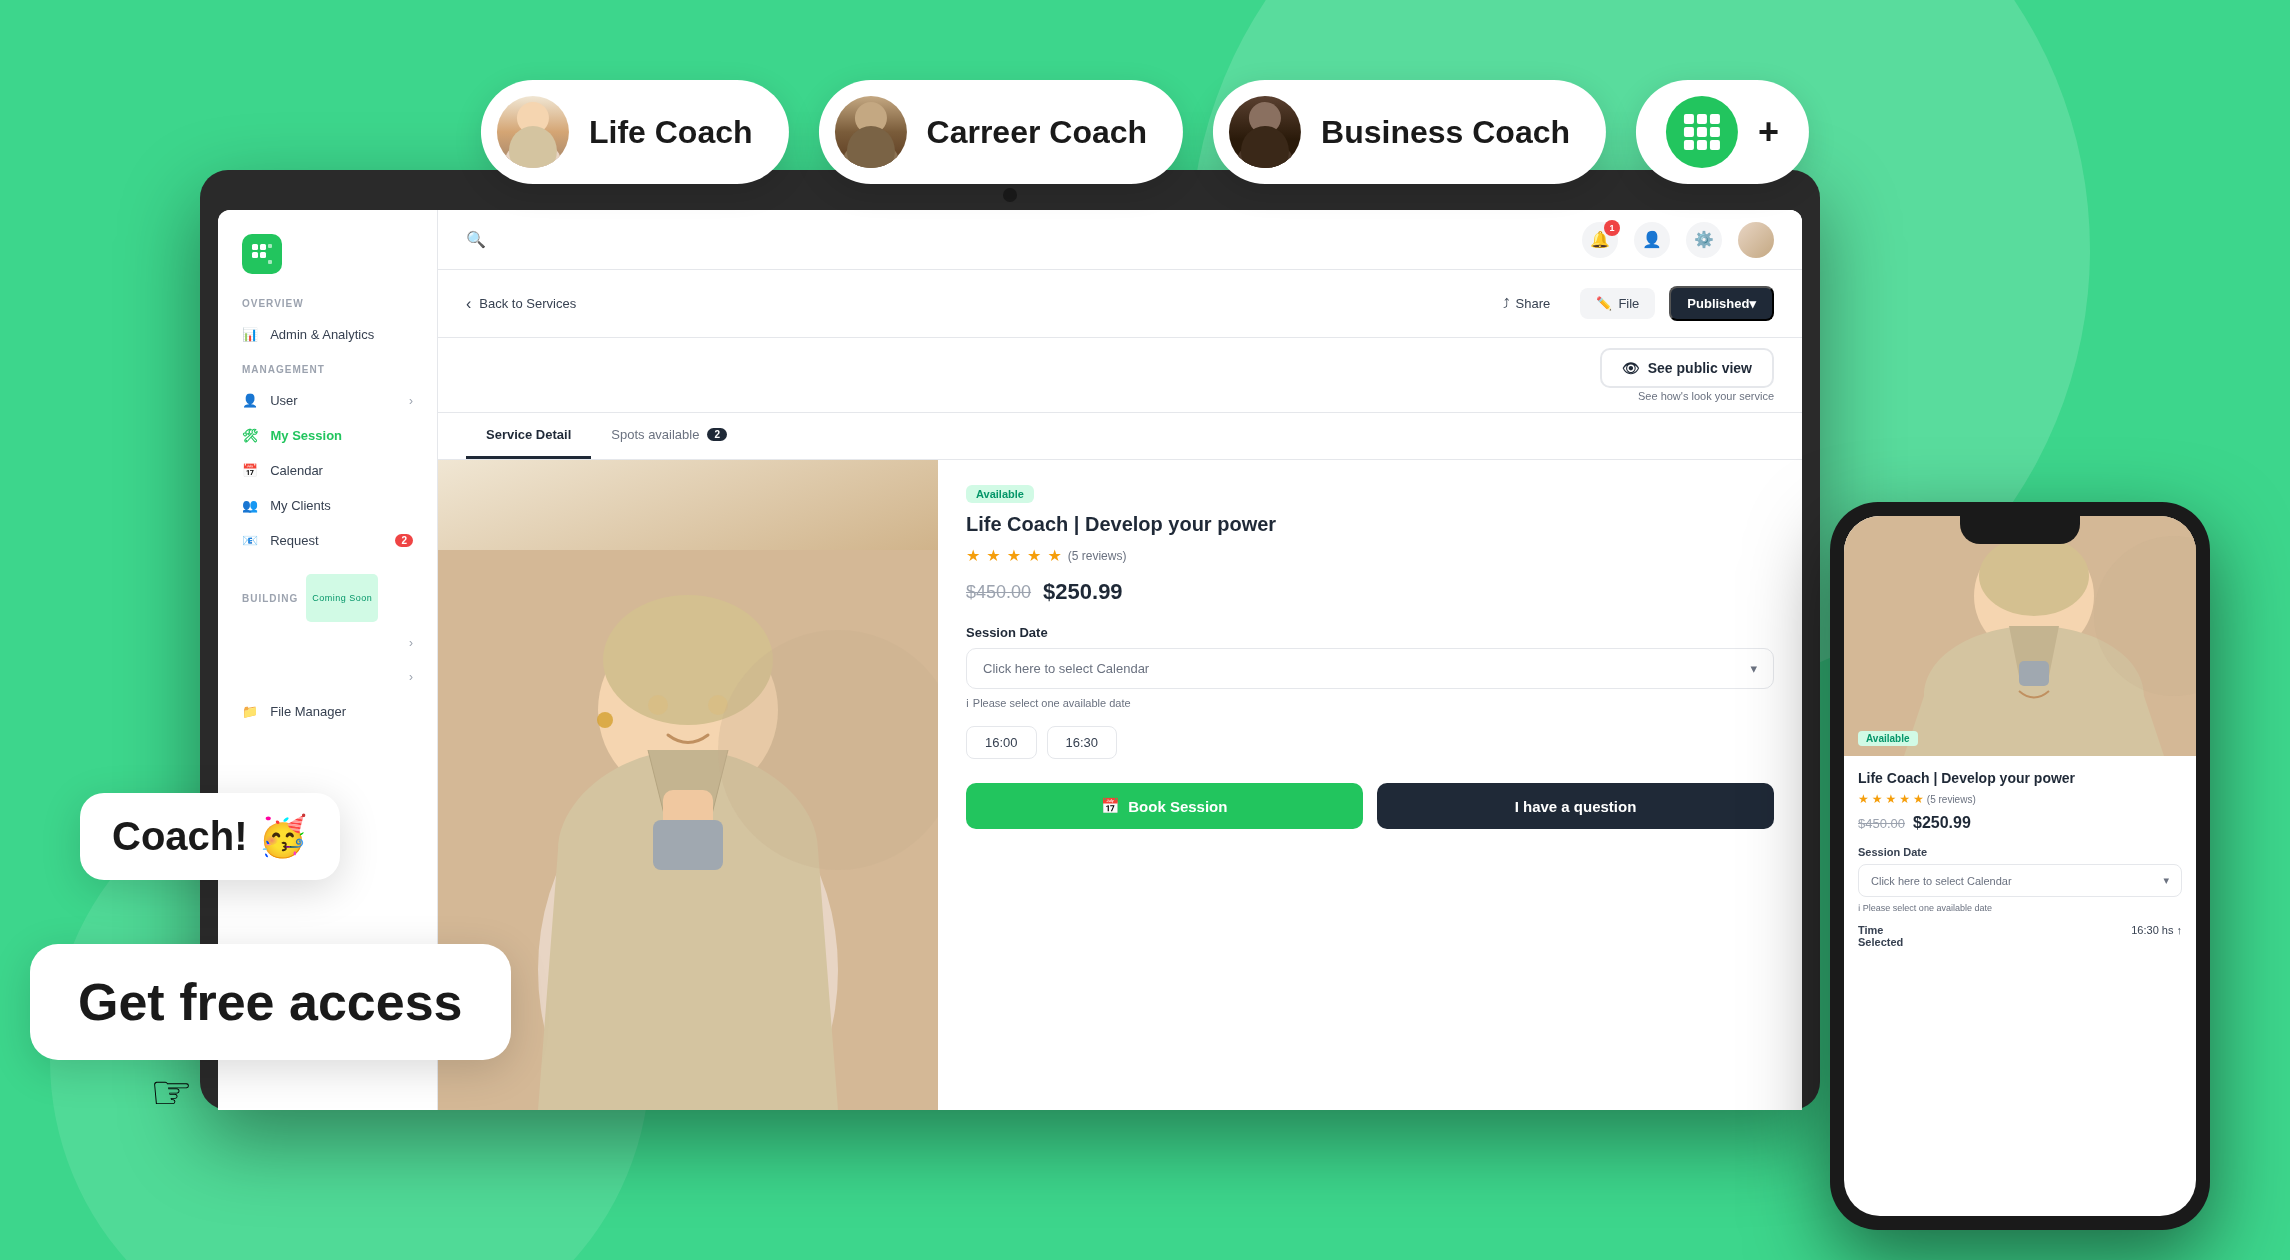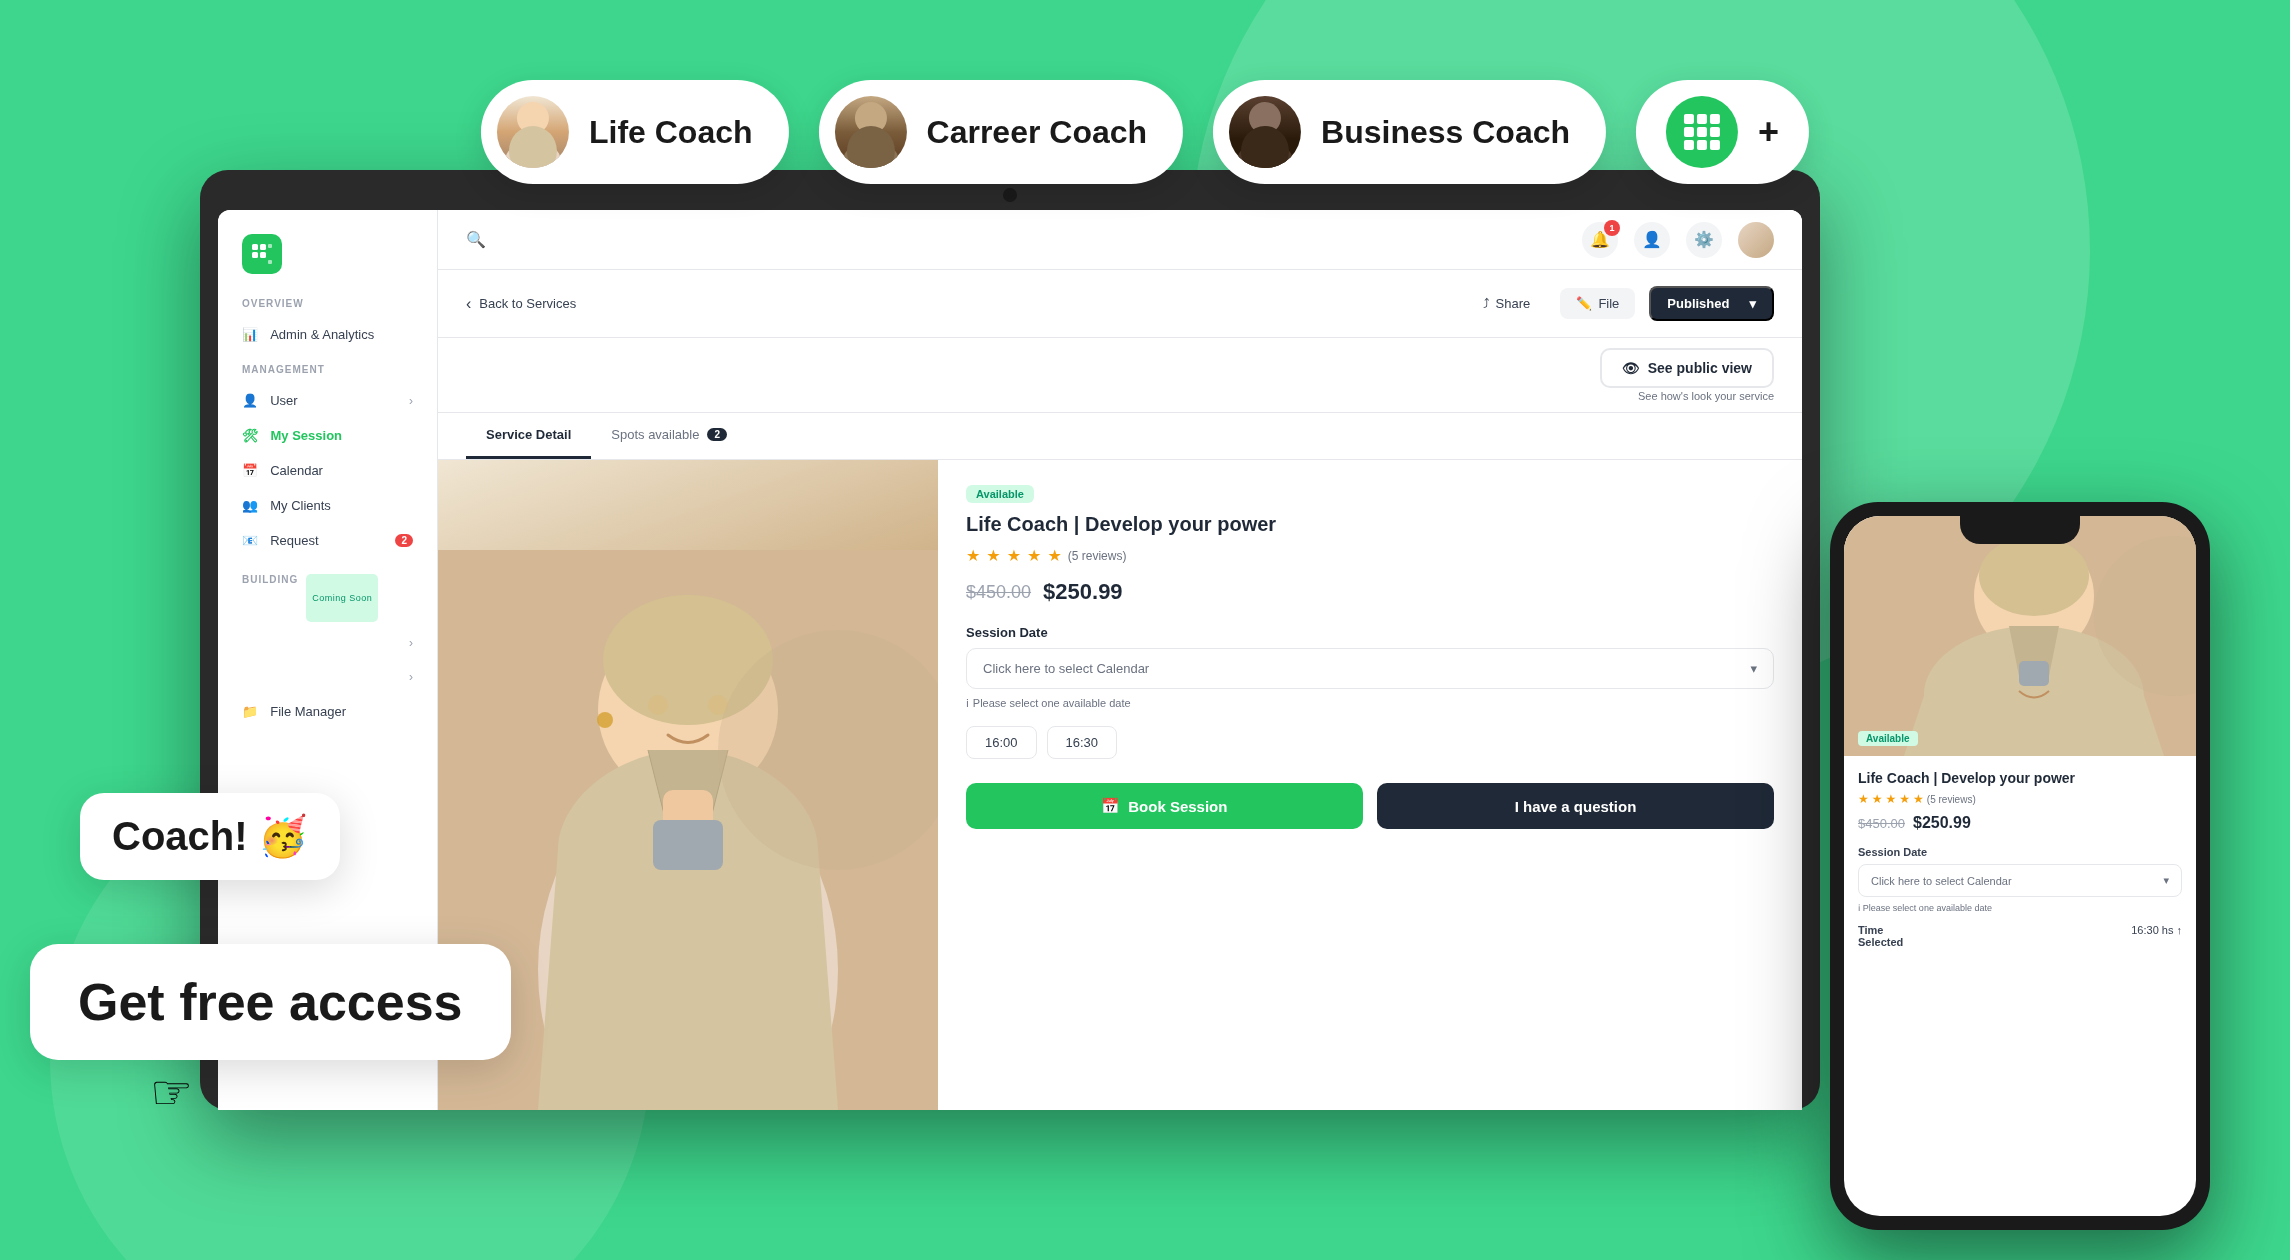--- a/index.html
+++ b/index.html
@@ -156,21 +156,21 @@
       border-radius: 10px;
       padding: 1px 6px;
       margin-left: auto;
     }
     .sidebar-arrow {
       margin-left: auto;
       color: #9ca3af;
       font-size: 12px;
     }
     .sidebar-building-label {
-      display: flex; gap: 8px;
+      display: flex; align-items: center; gap: 8px;
       padding: 16px 24px 4px 24px;
     }
     .sidebar-section-label-inline {
       font-size: 10px; font-weight: 600; color: #9ca3af; letter-spacing: 1px; text-transform: uppercase;
     }
     .coming-soon-badge {
       background: #d1fae5;
       color: #059669;
       font-size: 9px;
       font-weight: 400;
@@ -254,21 +254,21 @@
       background: none;
       color: #374151;
     }
     .edit-btn { background: #f3f4f6; }
     .share-btn { color: #374151; background: none; }
     .published-btn {
       background: #1f2937;
       color: white;
       border-radius: 8px;
       padding: 8px 16px;
-      display: flex; align-items: center; gap: 20px;
+      display: flex; align-items: center; gap: 0;
       font-size: 13px;
       font-weight: 600;
       cursor: pointer;
     }
 
     
     .public-view-bar {
       background: white;
       padding: 10px 28px;
       display: flex;

